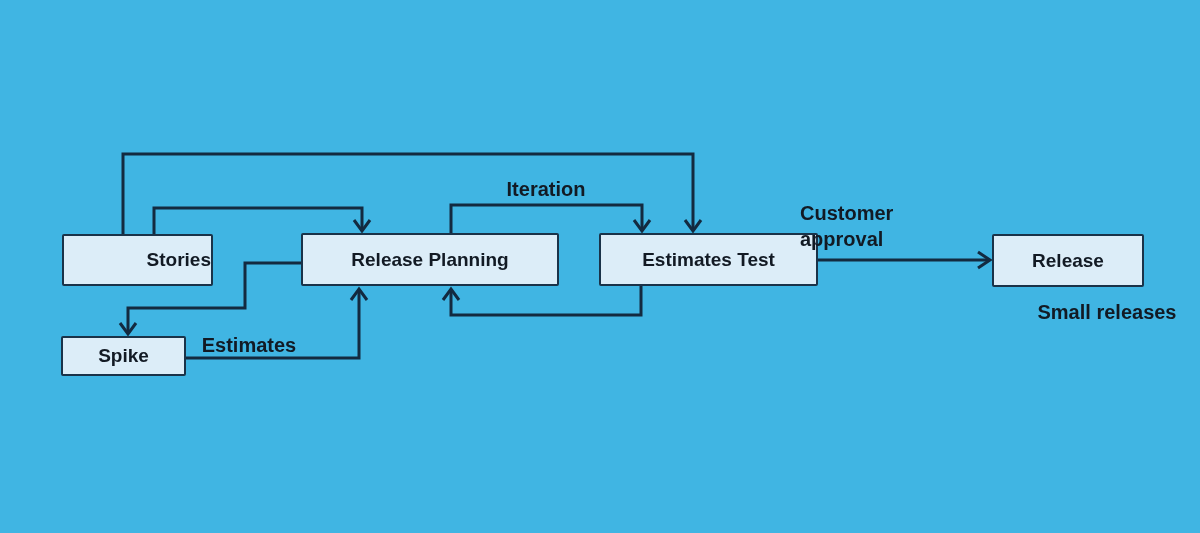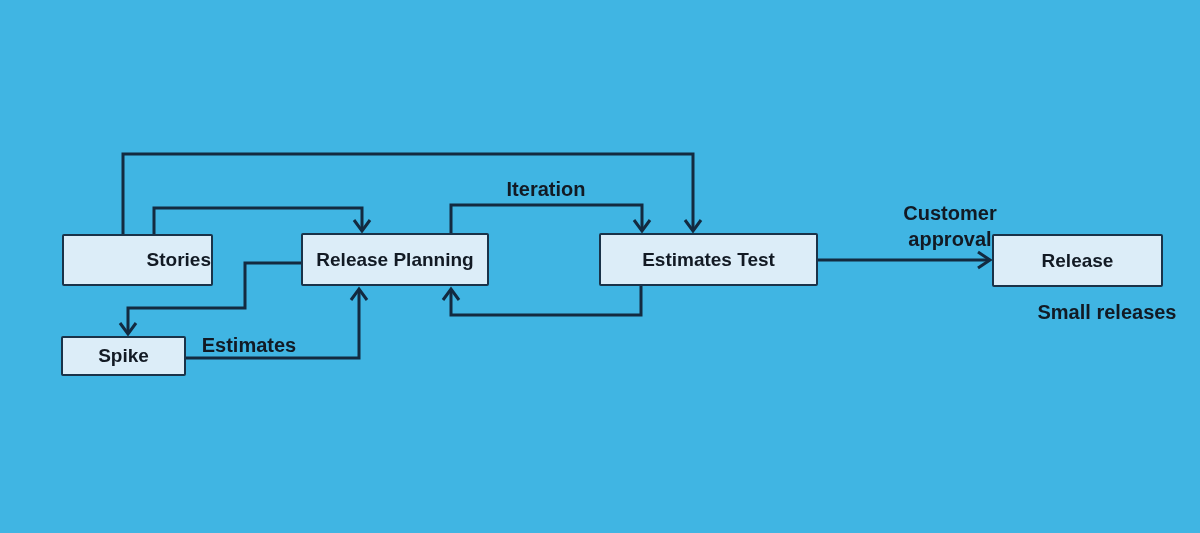--- a/index.html
+++ b/index.html
@@ -41,42 +41,42 @@
     border-radius: 2px;
     display: flex;
     align-items: center;
     justify-content: center;
     font-weight: 700;
     font-size: 19px;
     color: var(--text);
     white-space: nowrap;
   }
   .node-stories          { left:  62px; top: 234px; width: 151px; height: 52px; justify-content: flex-end; }
-  .node-release-planning { left: 301px; top: 233px; width: 188px; height: 53px; }
+  .node-release-planning { left: 301px; top: 233px; width: 258px; height: 53px; }
   .node-acceptance-test  { left: 599px; top: 233px; width: 219px; height: 53px; }
-  .node-release          { left: 992px; top: 234px; width: 171px; height: 53px; }
+  .node-release          { left: 992px; top: 234px; width: 152px; height: 53px; }
   .node-spike            { left:  61px; top: 336px; width: 125px; height: 40px; }
   .edge-label {
     position: absolute;
     transform: translate(-50%, -50%);
     font-weight: 700;
     font-size: 20px;
     color: var(--text);
     white-space: nowrap;
   }
   .label-test-scenarios   { left: 402px; top: 124px; }
   .label-requirements     { left: 249px; top: 189px; }
   .label-iteration        { left: 546px; top: 189px; }
   .label-estimates        { left: 249px; top: 345px; }
   .label-small-releases   { left: 1107px; top: 312px; }
   .label-customer-approval {
-    left: 950px; top: 226px;
+    left: 865px; top: 226px;
     width: 130px;
     white-space: normal;
-    text-align: center;
+    text-align: left;
     line-height: 26px;
   }
 </style>
 </head>
 <body>
 
 <div class="stage">
 
   <svg class="connectors" viewBox="0 0 1200 533" xmlns="http://www.w3.org/2000/svg">
 

